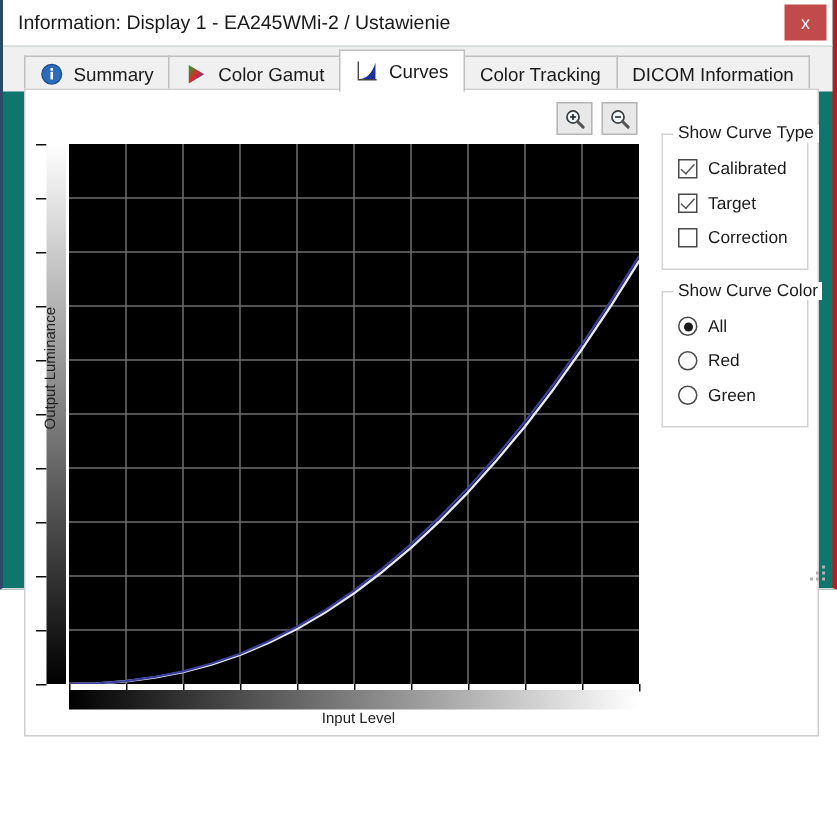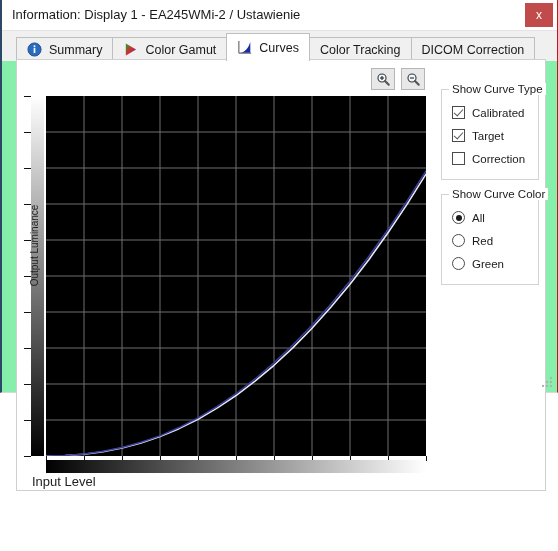--- a/index.html
+++ b/index.html
@@ -13,24 +13,24 @@
     overflow: hidden;
     font-family: "Liberation Sans", sans-serif;
     -webkit-font-smoothing: antialiased;
   }
 
   
   #window {
     position: relative;
     width: 558px;
     height: 393px;
-    background: #86efac;
+    background: #0f766e;
     box-sizing: border-box;
     border-left: 2px solid #2c4a66;
-    border-right: 1px solid #b91c1c;
+    border-right: 3px solid #b91c1c;
     border-bottom: 1px solid #d8d8d8;
   }
 
   
   #titlebar {
     position: absolute;
     left: 0; top: 0;
     width: 100%;
     height: 30px;
     background: #ffffff;
@@ -170,24 +170,25 @@
     left: 29px;
     top: 400px;
     width: 380px;
     height: 13px;
     background: linear-gradient(to right, #000000 0%, #ffffff 100%);
   }
   #x-ticks { position: absolute; left: 29px; top: 396px; width: 380px; height: 5px; }
   .xtick { position: absolute; top: 0; width: 1px; height: 5px; background: #111; }
   #x-axis-label {
     position: absolute;
-    left: 15px;
+    left: 32px;
     top: 414px;
     width: 380px;
-    font-size: 13px;
+    text-align: center;
+    font-size: 10px;
     color: #222;
   }
 
   
   #zoom-buttons {
     position: absolute;
     right: 12px;
     top: 8px;
     display: flex;
     gap: 6px;
@@ -341,21 +342,21 @@
           <path d="M3 13.5 C8 13.5 12 9 14.2 2 L14.2 13.5 Z" fill="#1c2f9e"></path>
         </svg>
         <span>Curves</span>
       </div>
 
       <div class="tab">
         <span>Color Tracking</span>
       </div>
 
       <div class="tab">
-        <span>DICOM Correction</span>
+        <span>DICOM Information</span>
       </div>
 
     </div>
   </div>
 
   <div id="content">
 
     <div id="chart-area">
 
       <div id="zoom-buttons">

